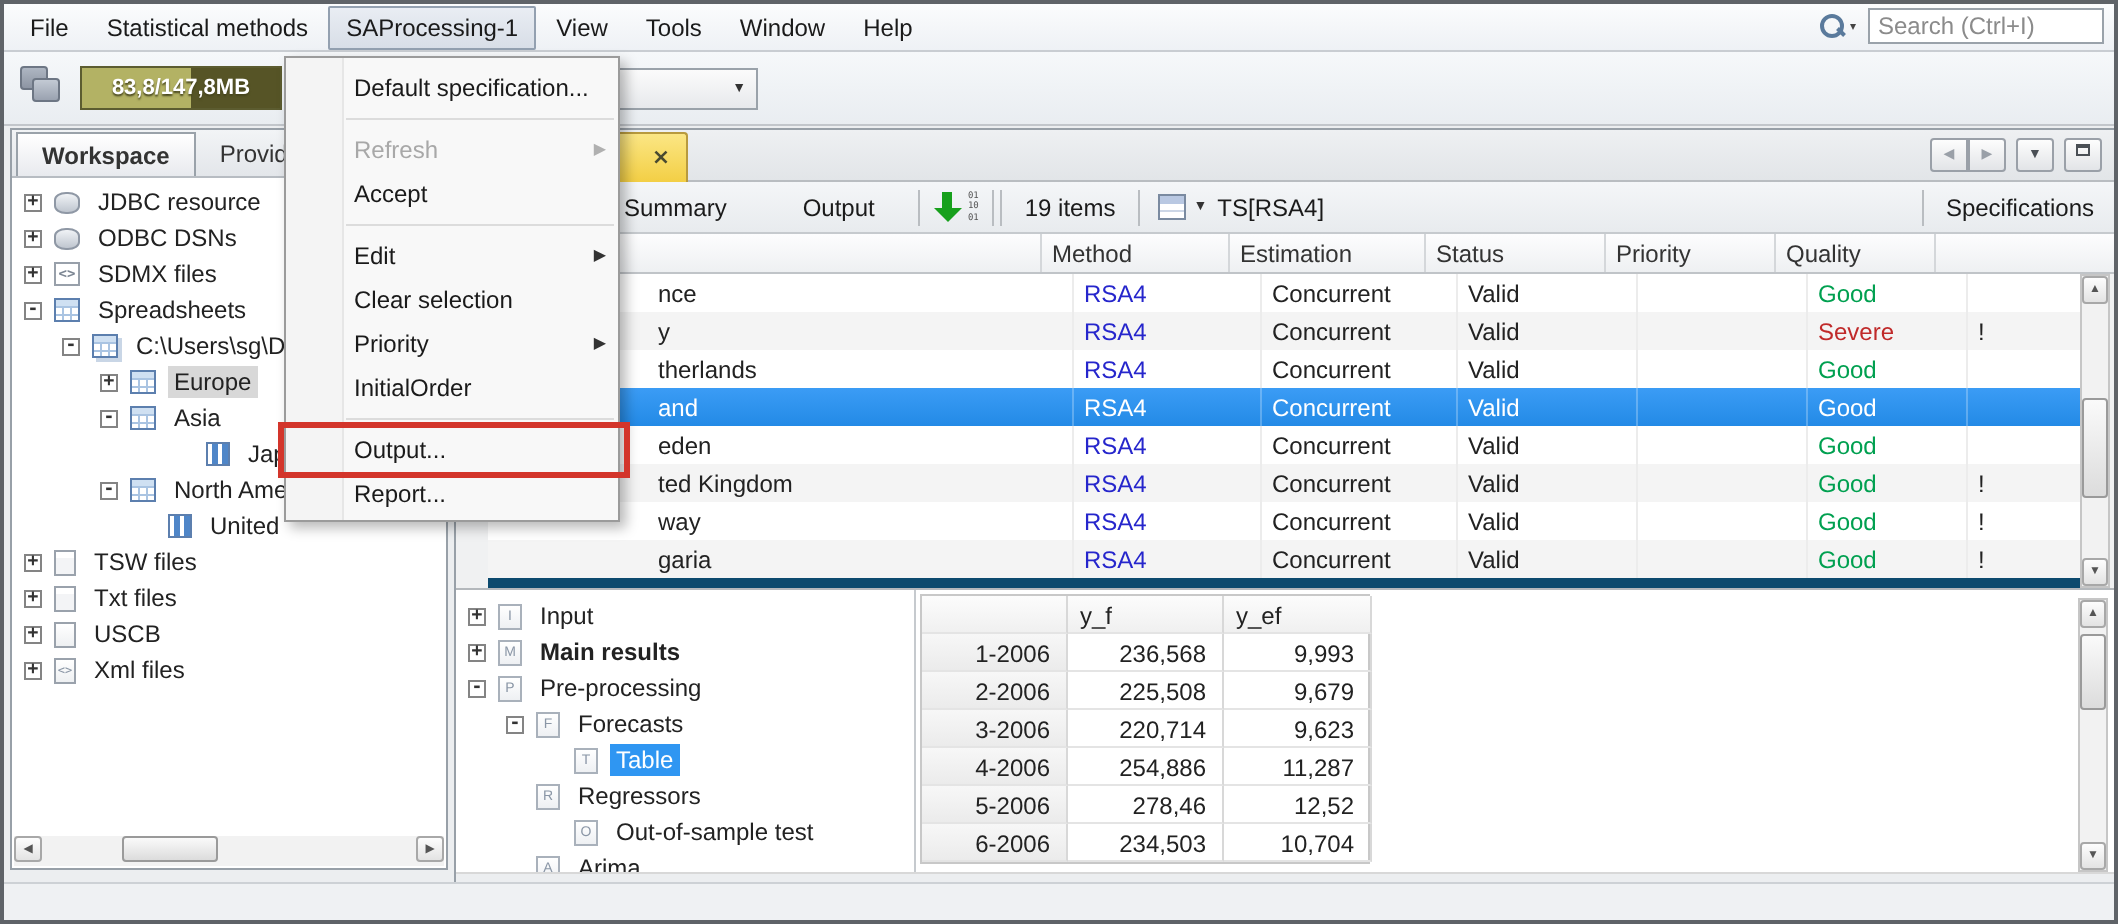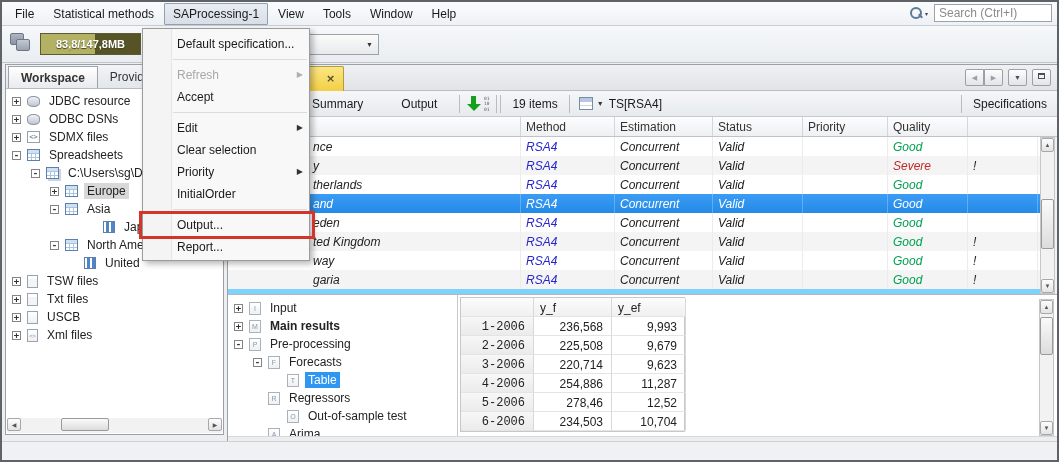--- a/index.html
+++ b/index.html
@@ -108,21 +108,21 @@
   .ts-icon{width:14px;height:13px;border:1px solid #7a8aa0;margin:0 4px 0 6px;flex:none;background:
     linear-gradient(#b9c8e2 0 4px,rgba(0,0,0,0) 4px),
     repeating-linear-gradient(rgba(0,0,0,0) 0 3px,#ccd6e6 3px 4px),#fff;}
   .ts-dd{font-size:7px;color:#333;margin-right:3px;}
   .mp-toolbar .right{margin-left:auto;display:flex;align-items:center;}
 
   
   .grid-header{position:absolute;left:0;top:52px;right:0;height:20px;display:flex;background:linear-gradient(#fdfdfe,#eef0f2);
     border-bottom:1px solid #c0c4c8;}
   .gh-cell{border-right:1px solid #d4d7da;padding:3px 0 0 5px;font-size:12px;color:#333;white-space:nowrap;overflow:hidden;flex:none;}
-  .grid-rows{position:absolute;left:0;top:72px;right:17px;height:157px;background:#7dd3fc;overflow:hidden;font-style:italic;}
+  .grid-rows{position:absolute;left:16px;top:72px;right:17px;height:157px;background:#0c4a6e;overflow:hidden;}
   .g-row{display:flex;height:19px;background:#fff;}
   .g-row.alt{background:#f4f4f4;}
   .g-row.sel{background:linear-gradient(var(--sel1),var(--sel2));}
   .gc{flex:none;padding:3px 0 0 5px;white-space:nowrap;overflow:hidden;border-right:1px solid #ececec;font-size:12px;color:#222;}
   .g-row.sel .gc{color:#fff;border-right-color:rgba(255,255,255,.25);}
   .gc.name-frag{padding-left:85px;}
   .gc.method{color:var(--blue);}
   .gc.q-green{color:var(--good);}
   .gc.q-red{color:var(--severe);}
   .grid-vscroll{right:2px;top:72px;width:15px;height:157px;}
@@ -133,21 +133,21 @@
   .detail-tree{position:absolute;left:0;top:0;width:230px;bottom:6px;background:#fff;border-right:1px solid #c6cace;
     overflow:hidden;padding-top:4px;}
   .dt-scroll{right:3px;top:3px;width:15px;height:143px;border:none;}
   .dt-scroll .btn.up{top:0;} .dt-scroll .btn.down{bottom:0;}
   .fc-area{position:absolute;left:231px;top:0;right:0;bottom:6px;background:#fff;}
   .fc-table{position:absolute;left:1px;top:2px;width:225px;border:1px solid #c8c8c8;}
   .fc-row{display:flex;height:19px;}
   .fc-cell{flex:none;border-right:1px solid #d8d8d8;border-bottom:1px solid #e4e4e4;padding:3px 8px 0 6px;
     font-size:12px;color:#222;white-space:nowrap;overflow:hidden;}
   .fc-cell.hdr{background:linear-gradient(#fcfcfc,#f0f0f0);}
-  .fc-cell.rowhdr{background:linear-gradient(#f7f7f7,#ebebeb);text-align:right;font-family:Liberation Mono, monospace;}
+  .fc-cell.rowhdr{background:linear-gradient(#f7f7f7,#ebebeb);text-align:right;}
   .fc-cell.val{text-align:right;}
   .fc-scroll{right:3px;top:4px;width:15px;height:137px;}
   .fc-scroll .btn.up{top:0;} .fc-scroll .btn.down{bottom:0;}
   .bottom-strip{position:absolute;left:0;bottom:0;height:6px;right:0;background:#eceef0;border-top:1px solid #d8d8d8;}
 
   .statusbar{position:absolute;left:0;bottom:0;height:19px;right:0;background:#eff1f3;border-top:1px solid #cdd1d5;}
 
   
   .ctx-menu{position:absolute;left:140px;top:26px;width:168px;background:#f8f8f8;border:1px solid #9b9b9b;
     box-shadow:3px 3px 6px rgba(0,0,0,.28);z-index:100;padding:4px 0 2px;}

